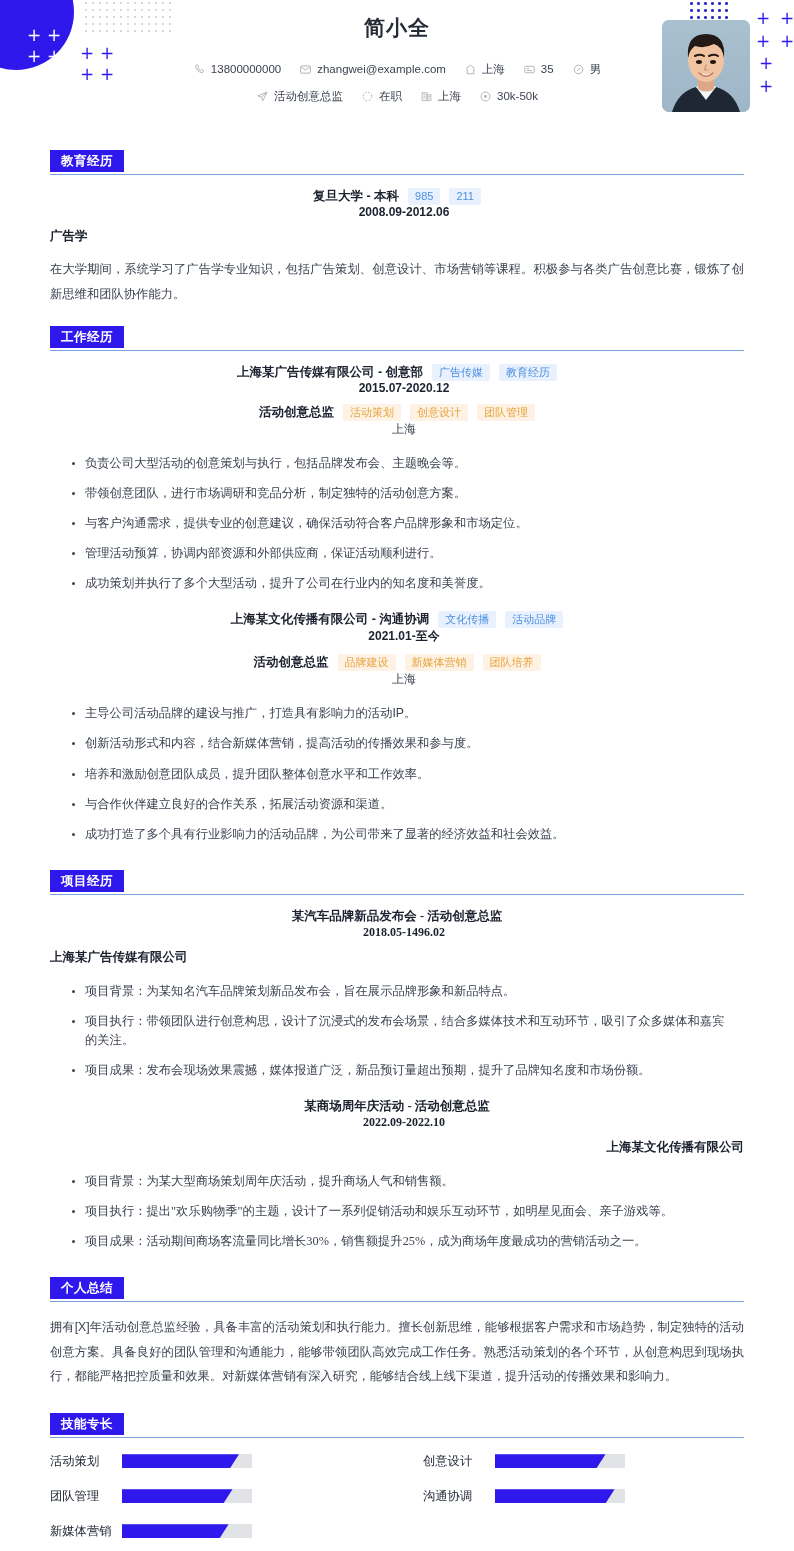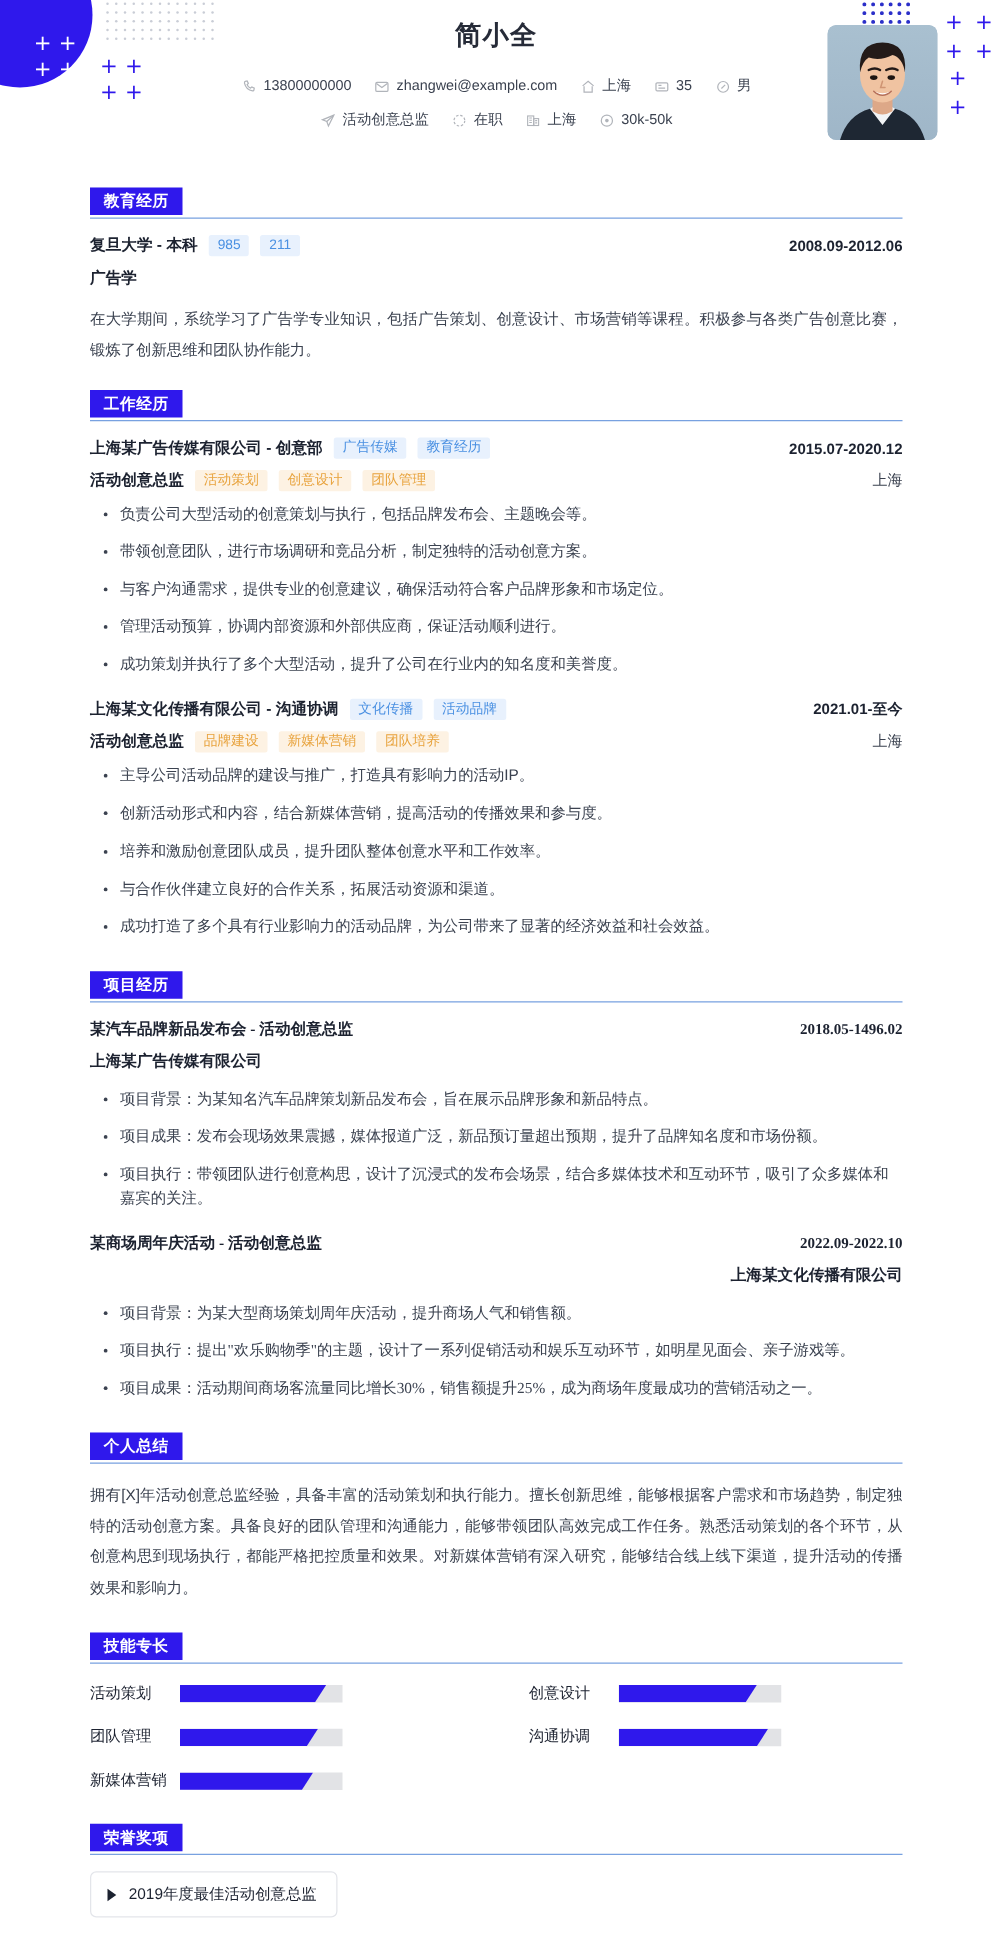--- a/index.html
+++ b/index.html
@@ -101,21 +101,21 @@
     right: 44px; top: 20px;
     width: 88px; height: 92px;
     border-radius: 7px;
     overflow: hidden;
     z-index: 3;
     background: #a8bdcd;
   }
   .photo svg { display: block; }
 
   
-  .section { padding: 0 72px; margin-top: 20px; }
+  .section { padding: 0 50px; margin-top: 20px; }
   .sec-head {
     position: relative;
     height: 22px;
     margin-bottom: 16px;
   }
   .sec-tab {
     position: absolute;
     left: 0; top: 0;
     height: 22px;
     padding: 0 11px;
@@ -144,20 +144,21 @@
   }
 
   
   .entry { margin-bottom: 14px; }
   .entry:last-child { margin-bottom: 0; }
   .row-main {
     display: flex;
     align-items: center;
     justify-content: space-between;
     margin-bottom: 9px;
+    flex-direction: column;
   }
   .row-left {
     display: flex;
     align-items: center;
     flex-wrap: wrap;
     gap: 0;
     min-width: 0;
   }
   .r-title {
     font-size: 12.5px;
@@ -205,21 +206,21 @@
   }
   .para {
     font-size: 12.3px;
     line-height: 2;
     color: #3b4250;
     text-align: justify;
   }
 
   ul.bullets {
     list-style: none;
-    margin: 5px;
+    margin: 16px;
     padding: 0;
   }
   ul.bullets li {
     position: relative;
     padding-left: 19px;
     font-size: 12.3px;
     line-height: 1.55;
     color: #3b4250;
     margin-bottom: 11px;
   }
@@ -662,22 +663,22 @@
         <div class="entry" style="margin-bottom: 18px;">
           <div class="row-main">
             <div class="row-left">
               <span class="r-title">某汽车品牌新品发布会 - 活动创意总监</span>
             </div>
             <span class="r-date">2018.05-1496.02</span>
           </div>
           <div class="r-sub" style="margin-bottom: 12px;">上海某广告传媒有限公司</div>
           <ul class="bullets">
             <li>项目背景：为某知名汽车品牌策划新品发布会，旨在展示品牌形象和新品特点。</li>
+            <li>项目执行：带领团队进行创意构思，设计了沉浸式的发布会场景，结合多媒体技术和互动环节，吸引了众多媒体和嘉宾的关注。</li>
             <li>项目成果：发布会现场效果震撼，媒体报道广泛，新品预订量超出预期，提升了品牌知名度和市场份额。</li>
-            <li>项目执行：带领团队进行创意构思，设计了沉浸式的发布会场景，结合多媒体技术和互动环节，吸引了众多媒体和嘉宾的关注。</li>
           </ul>
         </div>
         <div class="entry" style="margin-bottom: 18px;">
           <div class="row-main">
             <div class="row-left">
               <span class="r-title">某商场周年庆活动 - 活动创意总监</span>
             </div>
             <span class="r-date">2022.09-2022.10</span>
           </div>
           <div class="r-sub" style="margin-bottom: 12px; text-align: right;">上海某文化传播有限公司</div>

